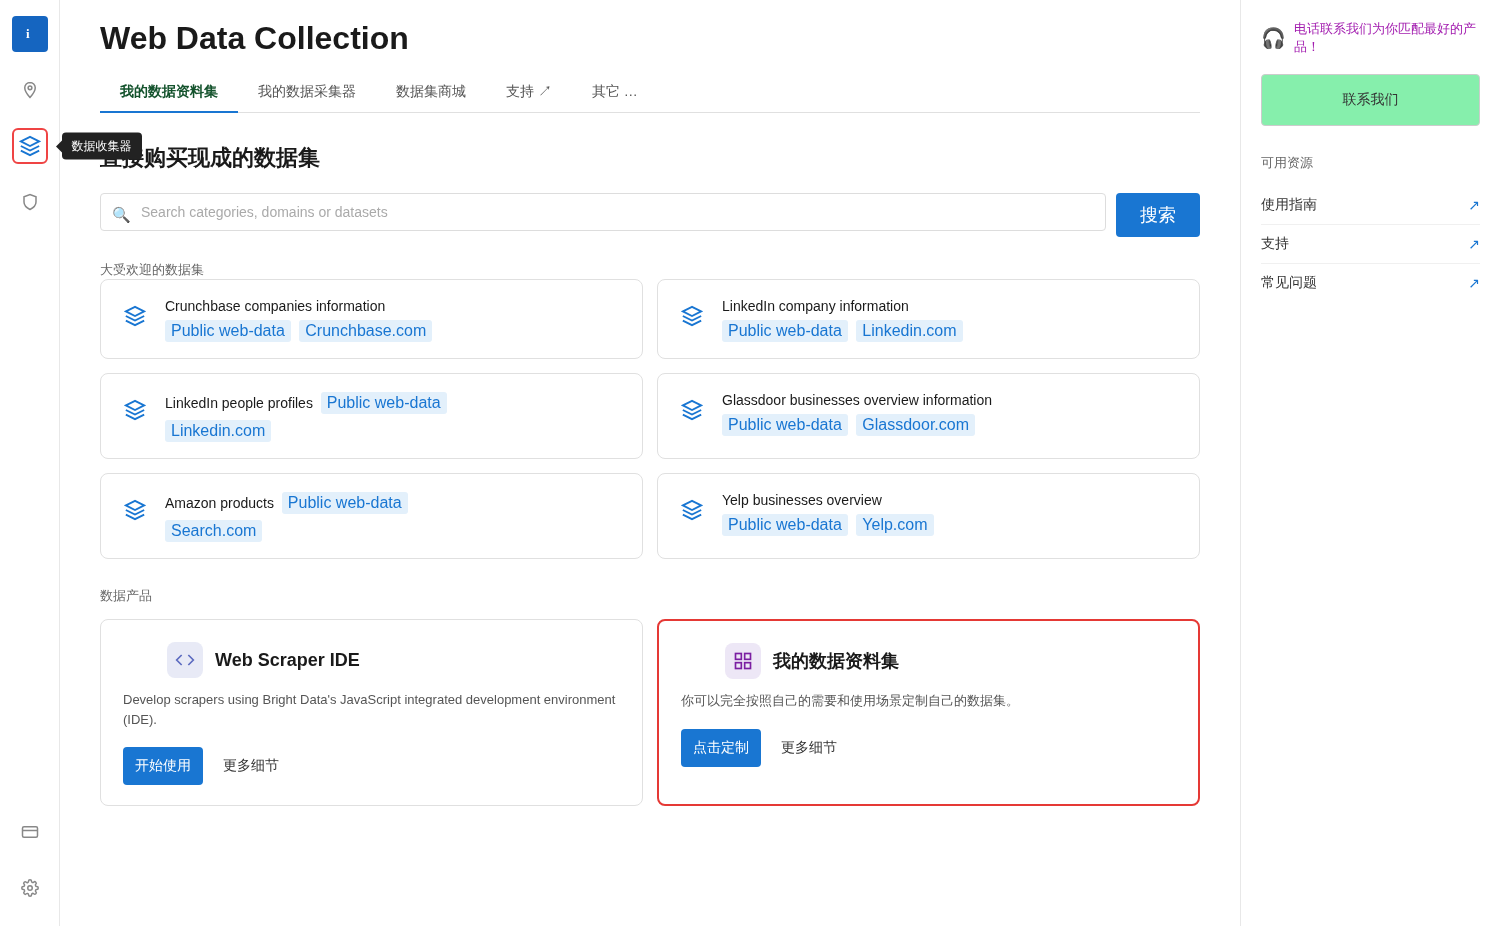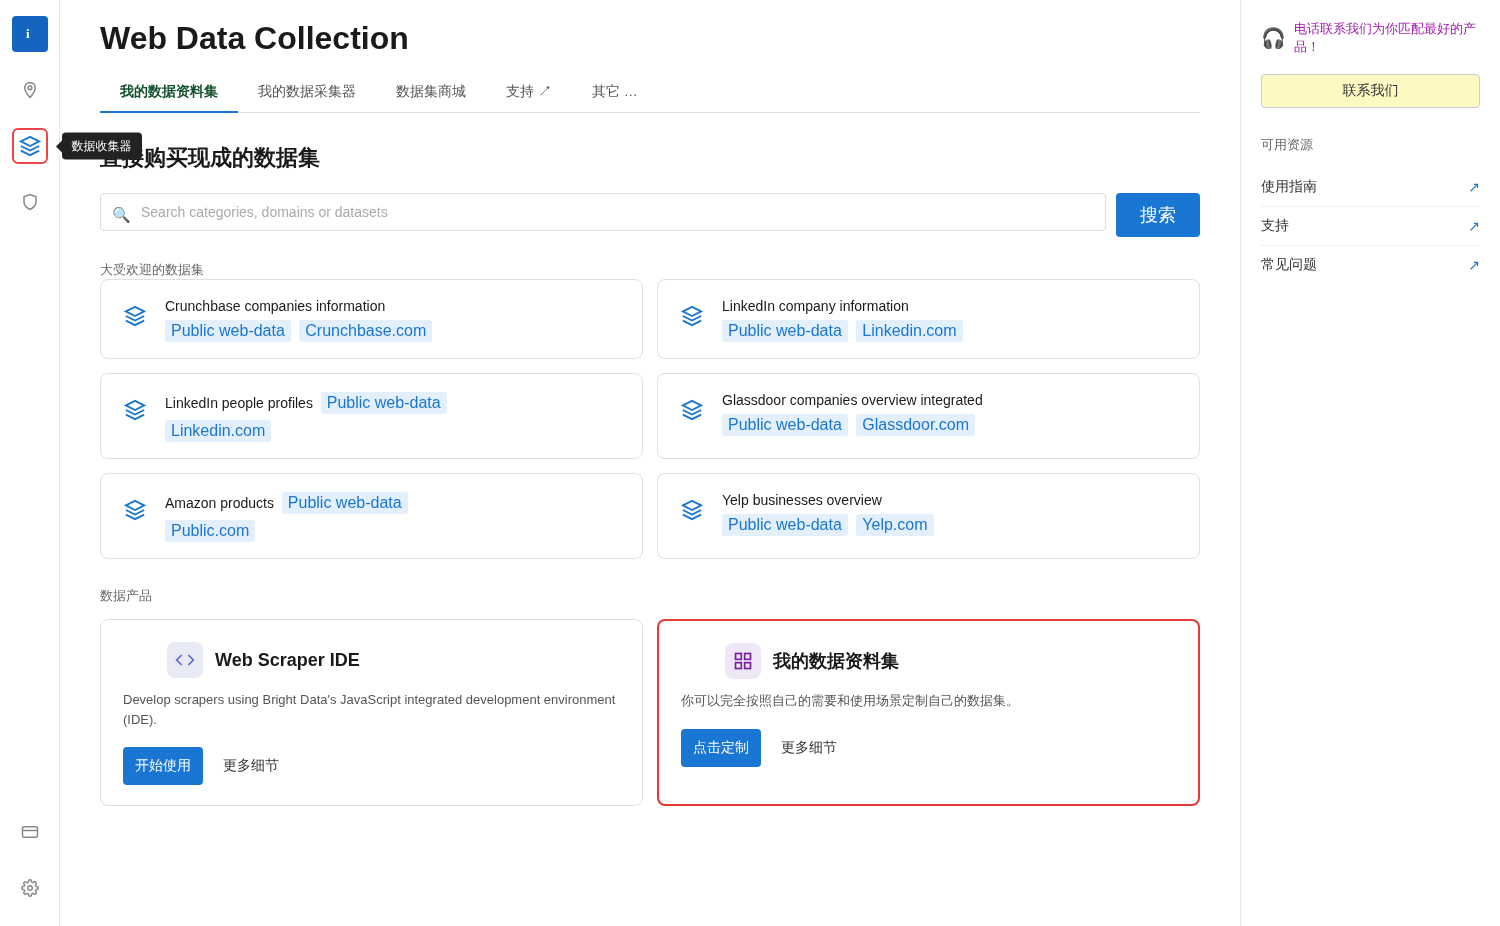--- a/index.html
+++ b/index.html
@@ -304,22 +304,22 @@
       font-size: 20px;
       color: #555;
     }
     .contact-text {
       font-size: 13px;
       color: #a21caf;
     }
     .contact-btn {
       width: 100%;
       border: 1px solid #ccc;
-      background: #fef9c3;
-      padding: 7px;
+      background: #86efac;
+      padding: 16px;
       font-size: 14px;
       border-radius: 4px;
       cursor: pointer;
       color: #333;
       margin-top: 10px;
     }
     .resources-section .resources-title {
       font-size: 13px;
       color: #666;
       margin-bottom: 14px;
@@ -461,38 +461,38 @@
       </div>
     </div>
 
     <div class="dataset-card">
       <div class="dataset-icon">
         <svg width="22" height="22" viewBox="0 0 24 24" fill="none" stroke="#1976d2" stroke-width="2">
             <path d="M12 2L2 7l10 5 10-5-10-5zM2 17l10 5 10-5M2 12l10 5 10-5"></path>
           </svg>
       </div>
       <div class="dataset-info">
-        <div class="title">Glassdoor companies overview integrated</div>
+        <div class="title">Glassdoor businesses overview information</div>
         <span class="tag">Public web-data</span>
         <span class="tag">Glassdoor.com</span>
       </div>
     </div>
 
     <div class="dataset-card">
       <div class="dataset-icon">
         <svg width="22" height="22" viewBox="0 0 24 24" fill="none" stroke="#1976d2" stroke-width="2">
             <path d="M12 2L2 7l10 5 10-5-10-5zM2 17l10 5 10-5M2 12l10 5 10-5"></path>
           </svg>
       </div>
       <div class="dataset-info">
         <div class="title">
           <span>Amazon products</span>
           <span class="tag" style="margin-left:4px;">Public web-data</span>
         </div>
-        <span class="tag">Public.com</span>
+        <span class="tag">Search.com</span>
       </div>
     </div>
 
     <div class="dataset-card">
       <div class="dataset-icon">
         <svg width="22" height="22" viewBox="0 0 24 24" fill="none" stroke="#1976d2" stroke-width="2">
             <path d="M12 2L2 7l10 5 10-5-10-5zM2 17l10 5 10-5M2 12l10 5 10-5"></path>
           </svg>
       </div>
       <div class="dataset-info">

